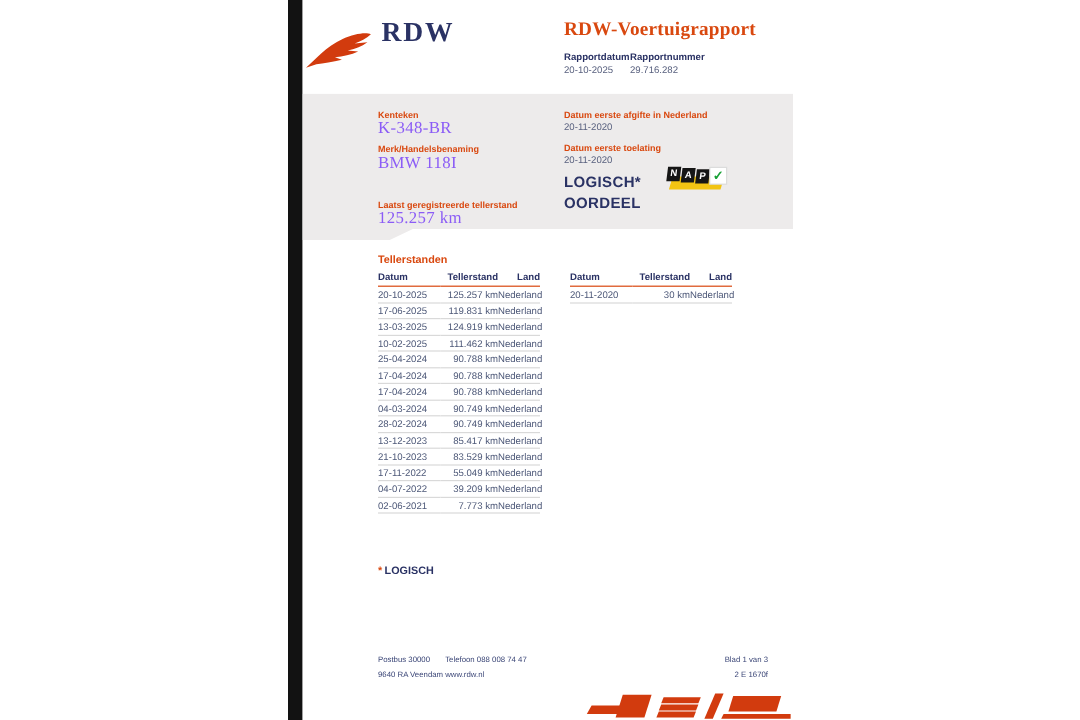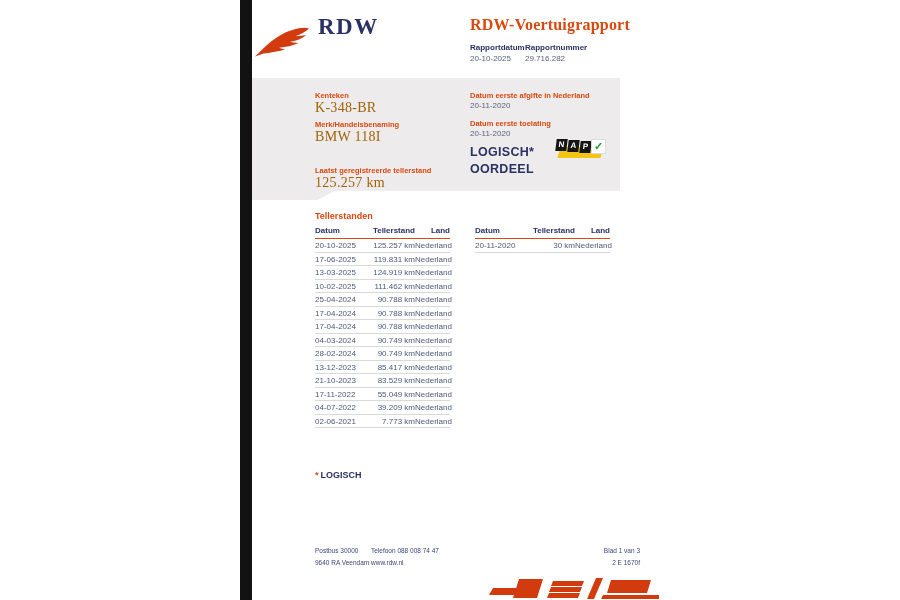--- a/index.html
+++ b/index.html
@@ -13,25 +13,25 @@
   .feather { position:absolute; left:254px; top:24px; width:58px; height:36px; }
   .brand-text { position:absolute; left:318px; top:14px; font-family:"Liberation Serif", serif;
                 font-size:23px; font-weight:bold; letter-spacing:1.5px; color:#2a3264; }
   .page-title { position:absolute; left:470px; top:16px; font-family:"Liberation Serif", serif;
                 font-size:16px; font-weight:bold; color:#d9480f; letter-spacing:.2px; }
   .meta-label { position:absolute; top:43px; font-size:8px; font-weight:bold; color:#2a3264; }
   .meta-value { position:absolute; top:54px; font-size:8px; color:#59617f; }
   .m1 { left:470px; } .m2 { left:525px; }
 
   
-  .panel { position:absolute; left:252px; top:78px; width:368px; height:122px; background:#edebeb;
+  .panel { position:absolute; left:252px; top:78px; width:409px; height:122px; background:#edebeb;
            clip-path:polygon(0 0, 100% 0, 100% 92.5%, 22.5% 92.5%, 17.8% 100%, 0 100%); }
   .lab { position:absolute; font-size:7.5px; font-weight:bold; color:#d9480f; }
   .val-sm { position:absolute; font-size:8px; color:#59617f; }
-  .val-serif { position:absolute; font-family:"Liberation Serif", serif; font-size:14px; color:#a16207; letter-spacing:.3px; }
+  .val-serif { position:absolute; font-family:"Liberation Serif", serif; font-size:14px; color:#8b5cf6; letter-spacing:.3px; }
   .oordeel { position:absolute; left:218px; top:66px; font-size:12.5px; line-height:17px;
              font-weight:bold; color:#2a3264; letter-spacing:.3px; }
 
   
   .nap { position:absolute; left:303px; top:59px; width:52px; height:26px; }
   .nap-yellow { position:absolute; left:4px; top:10px; width:43px; height:11px; background:#f2c413; transform:skewX(-16deg); }
   .nap-tile { position:absolute; width:11px; height:12px; background:#151515; color:#fff;
               font-size:8px; line-height:12px; font-weight:bold; text-align:center; transform:skewX(-7deg); }
   .t0 { left:1px; top:2px; } .t1 { left:13px; top:3px; } .t2 { left:25px; top:4px; }
   .nap-check { position:absolute; left:37px; top:3px; width:13px; height:13px; background:#fff;

